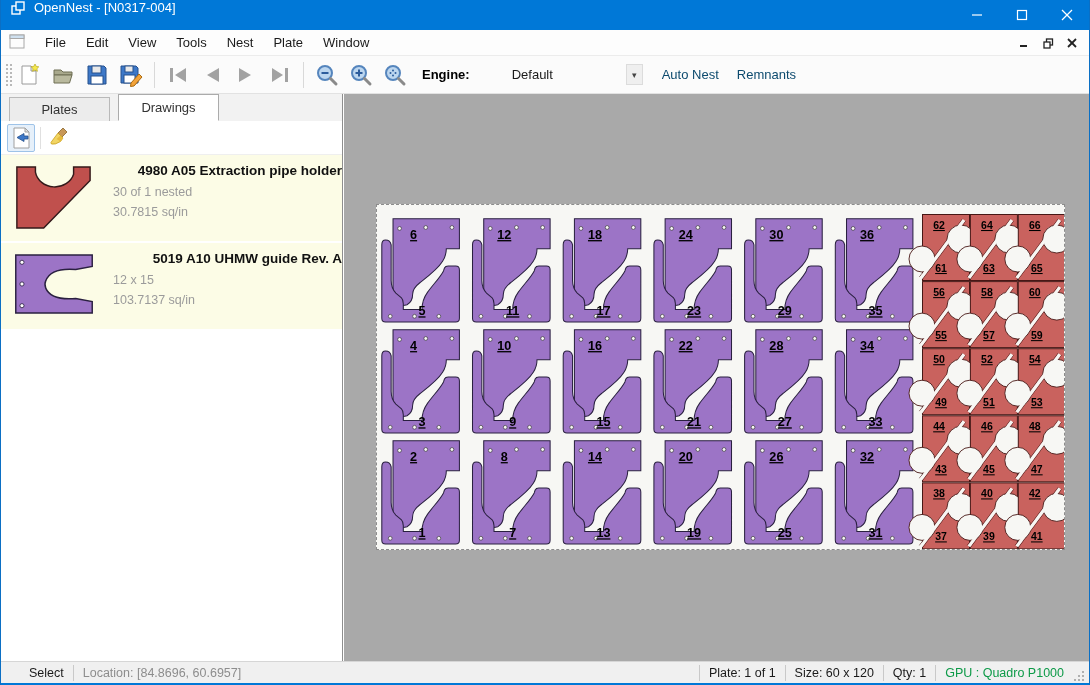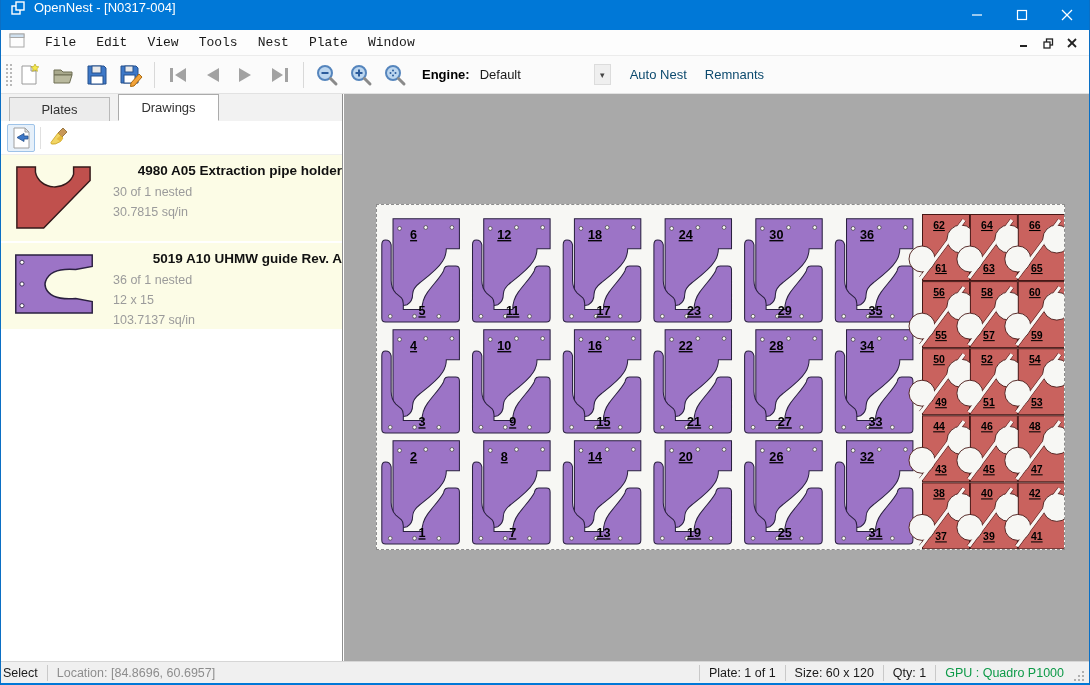--- a/index.html
+++ b/index.html
@@ -8,33 +8,33 @@
   .app { position:relative; width:1090px; height:685px; border-left:1px solid #0b6fc4; border-right:1px solid #0b6fc4; background:#fff; }
 
   
   .titlebar { position:absolute; left:0; top:0; right:0; height:30px; background:#0078d7; color:#fff; display:flex; align-items:flex-start; }
   .titlebar .appicon { margin:0 8px 0 9px; }
   .titlebar .title { font-size:13px; }
   .caption-btns { position:absolute; right:0; top:0; height:30px; display:flex; }
   .cap-btn { width:45px; height:30px; display:flex; align-items:center; justify-content:center; }
 
   
-  .menubar { position:absolute; left:0; top:30px; right:0; height:26px; background:#fdfdfd; border-bottom:1px solid #ececec; display:flex; align-items:center;font-family:Liberation Mono, monospace; }
+  .menubar { position:absolute; left:0; top:30px; right:0; height:26px; background:#fdfdfd; border-bottom:1px solid #ececec; display:flex; align-items:center; }
   .mdi-doc { margin:0 10px 0 8px; }
   .menu-item { padding:4px 10px; color:#1a1a1a; }
   .mdi-ctrls { position:absolute; right:8px; top:0; height:26px; display:flex; align-items:center; gap:6px; }
   .mdi-btn { width:18px; height:18px; display:flex; align-items:center; justify-content:center; }
 
   
   .toolbar { position:absolute; left:0; top:56px; right:0; height:38px; background:#fbfbfb; border-bottom:1px solid #e2e2e2; display:flex; align-items:center; }
   .tb-grip { width:8px; height:26px; margin-left:3px; background-image:radial-gradient(circle, #b8b8b8 1px, transparent 1.2px); background-size:4px 4px; background-position:1px 1px; }
   .tb-btn { width:34px; height:30px; display:flex; align-items:center; justify-content:center; border-radius:2px; }
   .tb-sep { width:1px; height:26px; background:#d9d9d9; margin:0 6px; }
   .engine-label { font-weight:bold; margin:0 6px 0 10px; }
-  .engine-value { width:118px; color:#1a1a1a; padding:3px 4px; }
+  .engine-value { width:118px; color:#1a1a1a; padding:3px 4px;margin-left:32px; }
   .engine-drop { width:17px; height:21px; background:#efefef; border:1px solid #dcdcdc; display:flex; align-items:center; justify-content:center; font-size:9px; color:#444; }
   .tb-text-btn { padding:5px 9px; color:#0c4a6e; border-radius:2px; }
 
   
   .sidebar { position:absolute; left:0; top:94px; width:342px; bottom:24px; background:#fff; border-right:1px solid #8e8e8e; }
   .tabstrip { position:absolute; left:0; top:0; right:0; height:27px; background:#f2f2f2; display:flex; align-items:flex-end; }
   .tab { width:101px; height:24px; display:flex; align-items:center; justify-content:center; background:#ececec; border:1px solid #b9b9b9; border-bottom:none; margin-left:8px; color:#333; }
   .tab.active { background:#fff; height:27px; border:1px solid #ababab; border-bottom:1px solid #fff; z-index:2; }
   .panel-toolbar { position:absolute; left:0; top:27px; right:0; height:34px; background:#fff; display:flex; align-items:center; padding-left:6px; border-bottom:1px solid #efefef; }
   .pt-btn { width:28px; height:28px; display:flex; align-items:center; justify-content:center; border-radius:2px; }
@@ -47,21 +47,21 @@
   .di-sub { color:#9b9b9b; font-size:12.5px; line-height:20px; }
 
   
   .canvas { position:absolute; left:343px; top:94px; right:0; bottom:24px; background:#a9a9a9; overflow:hidden; }
   .plate { position:absolute; left:32px; top:110px; width:689px; height:346px; background:#f7f7f4; border:1px dashed #8c8c8c; }
   .plate svg { position:absolute; left:0; top:0; }
 
   
   .statusbar { position:absolute; left:0; right:0; bottom:2px; height:22px; background:#f0f0f0; border-top:1px solid #d6d6d6; display:flex; align-items:center; font-size:12.5px; color:#1a1a1a; }
   .sb-sep { width:1px; height:16px; background:#c9c9c9; margin:0 9px; }
-  .sb-mode { margin-left:2px; }
+  .sb-mode { margin-left:28px; }
   .sb-location { color:#8d8d8d; }
   .sb-spacer { flex:1; }
   .sb-gpu { font-weight:normal; }
   .sb-grip { width:14px; height:14px; margin:6px 3px 0 8px; }
   .blue-bottom { position:absolute; left:0; right:0; bottom:0; height:2px; background:#0078d7; }
 </style>
 </head>
 <body>
 
 <div class="app">
@@ -251,21 +251,20 @@
       <div class="drawing-item">
         <span class="drawing-thumb">
           <svg width="82" height="62" viewBox="0 0 78 60">
               <path d="M2,2 H76 V13 L60,16 Q36,14 31,27 Q29.5,30 31,34 Q36,46 60,44 L76,47 V58 H2 Z" stroke="#2a2040" stroke-width="1.4" fill="#9c74c6"></path>
               <circle cx="8" cy="9" r="2" fill="#fff" stroke="#2a2040" stroke-width="0.8"></circle>
               <circle cx="8" cy="30" r="2" fill="#fff" stroke="#2a2040" stroke-width="0.8"></circle>
               <circle cx="8" cy="51" r="2" fill="#fff" stroke="#2a2040" stroke-width="0.8"></circle>
             </svg>
         </span>
         <div class="di-title">5019 A10 UHMW guide Rev. A</div>
-        <div class="di-sub">36 of 1 nested</div>
         <div class="di-sub">12 x 15</div>
         <div class="di-sub">103.7137 sq/in</div>
       </div>
     </div>
   </div>
 
   <div class="canvas">
     <div class="plate">
       <svg id="nest-svg" width="687" height="344" viewBox="0 0 687 344">
           <g transform="translate(2,8) scale(0.935,0.9652)">

